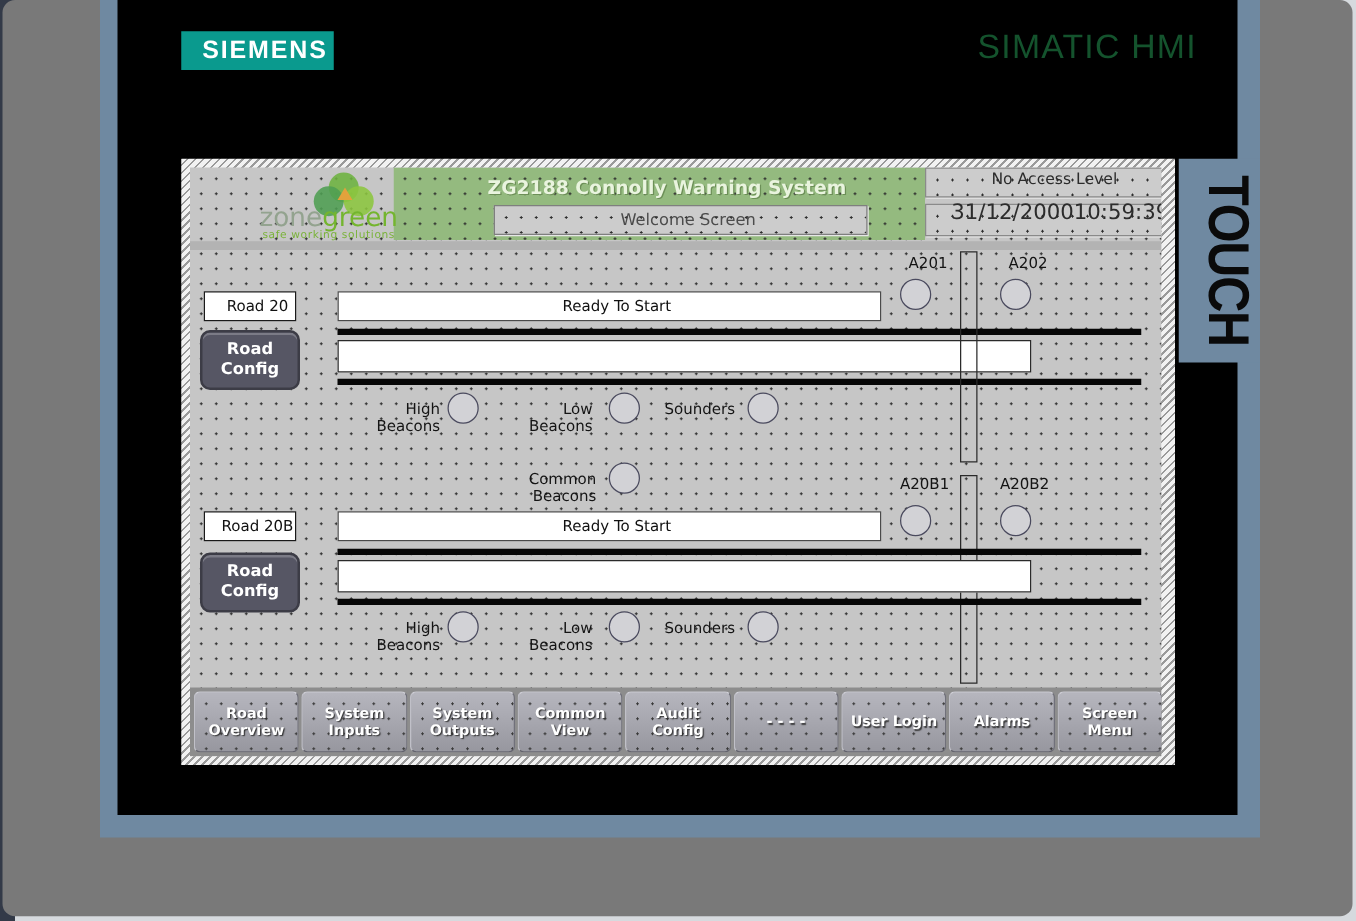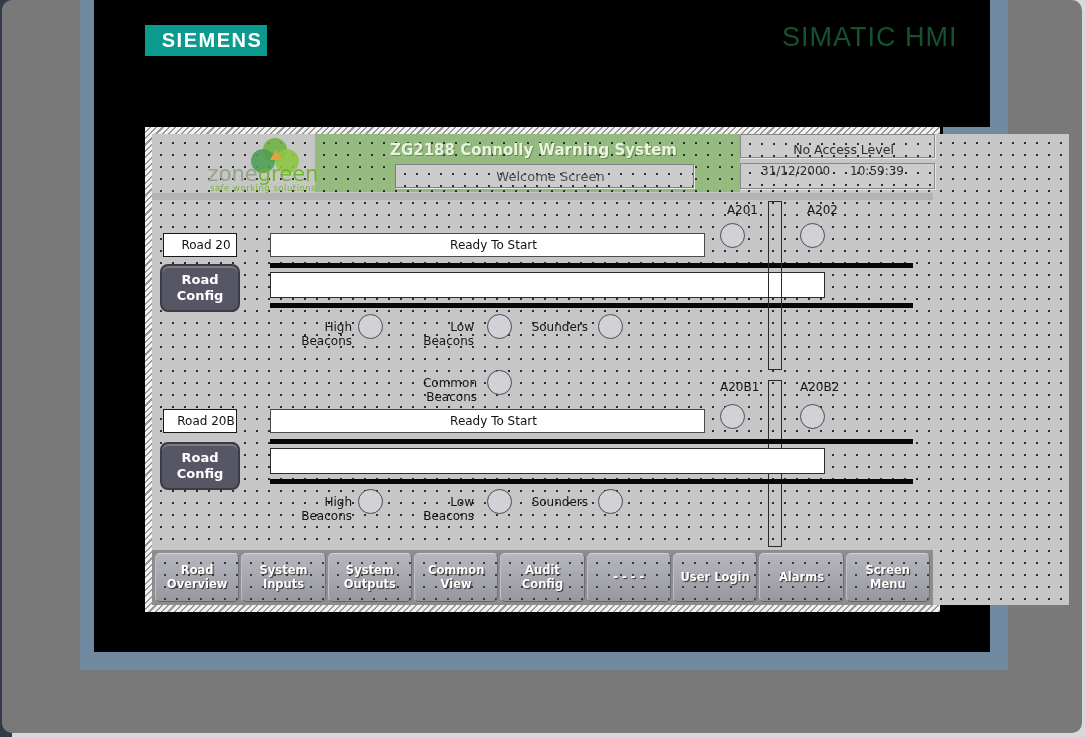--- a/index.html
+++ b/index.html
@@ -22,40 +22,40 @@
     font-family:"Liberation Sans",sans-serif; font-weight:300; font-size:27px; letter-spacing:1px; }
 
   .touch-notch { left:943px; top:127px; width:65px; height:163px; background:#6f89a1;
     display:flex; align-items:center; justify-content:center; }
   .touch-notch span { transform:rotate(90deg) scale(1.0,1.15); font-size:40px; font-weight:bold;
     color:#0a0a0a; letter-spacing:-1px; font-family:"Liberation Sans",sans-serif; white-space:nowrap; }
 
   
   .screen { left:145px; top:127px; width:795px; height:485px; padding:7px;
     background:repeating-linear-gradient(135deg,#f2f2f2 0 3px,#9a9a9a 3px 4.5px); }
-  .screen-inner { position:relative; width:917px; height:471px; background-color:#c6c6c6;
+  .screen-inner { position:relative; width:777px; height:471px; background-color:#c6c6c6;
     background-image:radial-gradient(circle,#2e2e2e 0.9px,transparent 1.1px);
     background-size:12px 12px; background-position:3px 3px; overflow:hidden; }
   .dotted { background-image:radial-gradient(circle,#2e2e2e 0.9px,transparent 1.1px);
     background-size:12px 12px; background-position:3px 3px; }
 
   
   .green-band { left:163px; top:0; width:425px; height:58px; background-color:#94ba7f; }
   .hmi-title { left:0; top:7px; width:425px; text-align:center; font-size:15px; font-weight:bold;
     color:#e9f4de; text-shadow:1px 1px 0 #6c8f57; }
   .welcome-box { left:243px; top:30px; width:299px; height:24px; background-color:#cccccc;
     border:1px solid #7f7f7f; box-shadow:1px 1px 0 #e6e6e6;
     display:flex; align-items:center; justify-content:center; font-size:13px; color:#4c4c4c; }
   .access-box { left:588px; top:0; width:195px; height:24px; background-color:#cccccc;
     border:1px solid #8a8a8a; box-shadow:1px 1px 0 #e6e6e6;
-    display:flex; align-items:flex-end; justify-content:center; font-size:12.5px; color:#2c2c2c; }
+    display:flex; align-items:flex-start; justify-content:center; font-size:12.5px; color:#2c2c2c; }
   .datetime-box { left:588px; top:29px; width:195px; height:26px; background-color:#cccccc;
     border:1px solid #8a8a8a; box-shadow:1px 1px 0 #e6e6e6;
-    display:flex; justify-content:space-between;
-    padding:0 30px 12px 20px; font-size:12px; color:#2c2c2c; }
+    display:flex; align-items:center; justify-content:space-between;
+    padding:0 30px 12px 20px; font-size:17px; color:#2c2c2c; }
   .dark-strip { left:0; top:59px; width:781px; height:7px; background:#b3b3b3; }
 
   
   .zg-logo { left:30px; top:1px; width:160px; height:58px; }
   .zg-circle { position:absolute; width:24px; height:24px; border-radius:50%; opacity:0.88; }
   .zg-tri { position:absolute; left:88px; top:15px; width:0; height:0;
     border-left:6px solid transparent; border-right:6px solid transparent;
     border-bottom:10px solid #e2a23c; }
   .zg-name { position:absolute; left:6px; top:27px; width:150px; text-align:center;
     font-size:21px; letter-spacing:0; }

